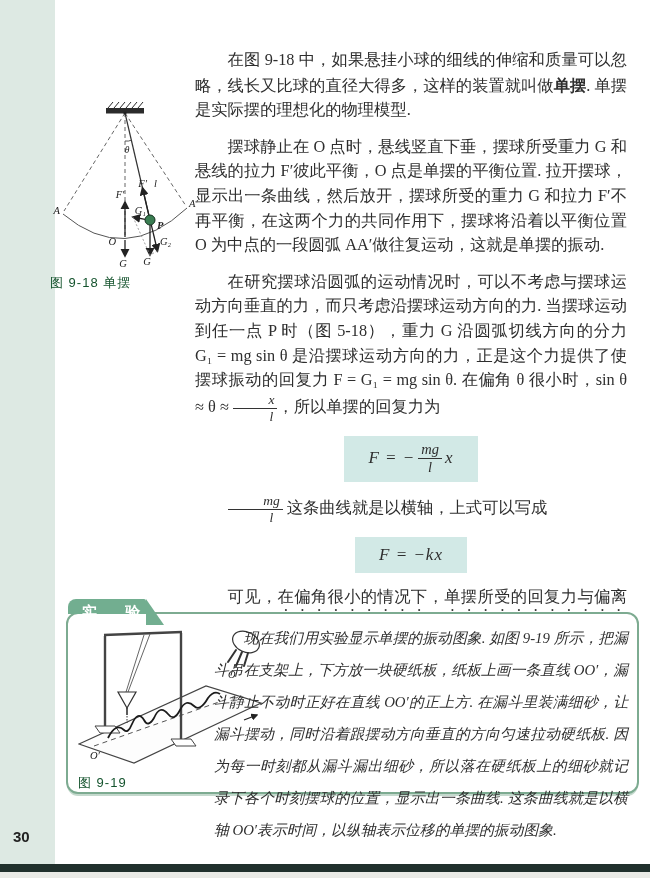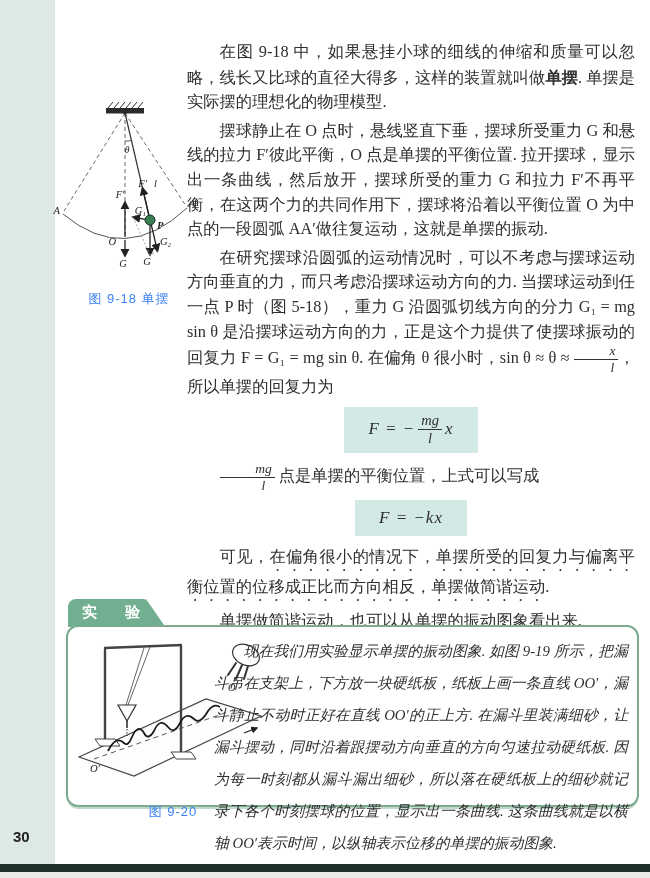--- a/index.html
+++ b/index.html
@@ -7,47 +7,47 @@
         font-family:"Liberation Serif","DejaVu Serif",serif;color:#2e2e2e;}
   .spine{position:absolute;left:0;top:0;width:55px;height:878px;background:#dde9e3;}
   .bottom-bar{position:absolute;left:0;top:864px;width:650px;height:8px;background:#20302c;}
   .bottom-edge{position:absolute;left:0;top:872px;width:650px;height:6px;background:#e9eae6;}
   .page-number{position:absolute;left:13px;top:828px;font-family:"Liberation Sans",sans-serif;
         font-size:15px;font-weight:bold;color:#222;}
 
   
   .fig918{position:absolute;left:50px;top:95px;width:158px;}
   .fig918 svg{display:block;}
-  .fig-caption{margin-top:20px;text-align:center;font-size:13px;color:#3b82f6;
+  .fig-caption{margin-top:4px;font-size:13px;color:#14532d;
         font-family:"Liberation Sans","DejaVu Sans",sans-serif;letter-spacing:1px;}
   .svg-label{font-family:"Liberation Serif",serif;font-style:italic;font-size:10.5px;fill:#222;}
   .svg-label.small{font-size:9.5px;}
 
   
   .main-text{position:absolute;left:183px;top:36px;width:456px;
         font-size:16.3px;line-height:24.6px;text-align:justify;}
-  .para{margin:4px;text-indent:2em;}
+  .para{margin:12px;text-indent:2em;}
   .bold-term{font-family:"Liberation Sans","DejaVu Sans",sans-serif;font-weight:700;}
   .emph{-webkit-text-emphasis:filled dot #333;-webkit-text-emphasis-position:under right;
         text-emphasis:filled dot #333;text-emphasis-position:under right;}
 
   .frac{display:inline-block;text-align:center;vertical-align:-0.65em;
         font-style:italic;font-size:13.5px;line-height:1.05;}
   .frac .fnum{display:block;padding:0 3px 1px;border-bottom:1px solid #333;}
   .frac .fden{display:block;padding-top:1px;}
 
   .formula-row{text-align:center;margin:7px 0 9px;text-indent:0;}
   .formula-box{display:inline-flex;align-items:center;background:#d2e9e6;
         padding:6px 24px;font-style:italic;font-size:17px;}
   .formula-box .math{font-style:italic;letter-spacing:1px;}
   .formula-box .frac{font-size:14.5px;vertical-align:middle;margin:0 3px;}
 
   
   .exp{position:absolute;left:66px;top:599px;width:573px;}
-  .exp-tab{position:relative;width:78px;height:28px;background:#72ae90;
+  .exp-tab{position:relative;width:78px;height:15px;background:#72ae90;
         border-radius:8px 2px 0 0;margin-left:2px;z-index:2;}
   .exp-tab:after{content:"";position:absolute;right:-18px;top:0;width:0;height:0;
         border-bottom:26px solid #72ae90;border-right:18px solid transparent;}
   .exp-tab-label{position:absolute;left:14px;top:0;line-height:26px;color:#ffffff;
         font-family:"Liberation Sans","DejaVu Sans",sans-serif;font-weight:700;
         font-size:15px;letter-spacing:12px;white-space:nowrap;}
   .exp-body{position:relative;margin-top:-2px;width:569px;height:178px;
         border:2px solid #7dab91;border-radius:12px;background:#fff;
         box-shadow:0 3px 0 -1px rgba(125,171,145,0.45);z-index:1;}
   .exp-fig{position:absolute;left:10px;top:12px;width:190px;}
@@ -133,21 +133,21 @@
       <div class="formula-box">
         <span class="math">F = −</span>
         <span class="frac">
             <span class="fnum">mg</span>
             <span class="fden">l</span>
           </span>
         <span class="math">x</span>
       </div>
     </div>
 
-    <p class="para"><span class="frac"><span class="fnum">mg</span><span class="fden">l</span></span><span> 点是单摆的平衡位置，上式可以写成</span></p>
+    <p class="para"><span class="frac"><span class="fnum">mg</span><span class="fden">l</span></span><span> 这条曲线就是以横轴，上式可以写成</span></p>
 
     <div class="formula-row">
       <div class="formula-box">
         <span class="math">F = −kx</span>
       </div>
     </div>
 
     <p class="para"><span>可见，</span><span class="emph">在偏角很小的情况下，单摆所受的回复力与偏离平衡位置的位移成正比而方向相反，单摆做简谐运动.</span></p>
     <p class="para">单摆做简谐运动，也可以从单摆的振动图象看出来.</p>
   </div>
@@ -192,21 +192,21 @@
               <line x1="158" y1="24" x2="150" y2="36"></line>
               <line x1="164" y1="26" x2="158" y2="40"></line>
               <line x1="170" y1="27" x2="166" y2="40"></line>
             </g>
           </g>
           <line x1="166" y1="94" x2="179" y2="89" stroke="#222" stroke-width="1.2" marker-end="url(#ah2)"></line>
 
           <text class="svg-label" x="150" y="52">O</text>
           <text class="svg-label" x="12" y="133">O′</text>
         </svg>
-        <div class="fig-caption">图 9-20</div>
+        <div class="fig-caption">图 9-19</div>
       </div>
       <div class="exp-text">现在我们用实验显示单摆的振动图象. 如图 9-19 所示，把漏斗吊在支架上，下方放一块硬纸板，纸板上画一条直线 OO′，漏斗静止不动时正好在直线 OO′的正上方. 在漏斗里装满细砂，让漏斗摆动，同时沿着跟摆动方向垂直的方向匀速拉动硬纸板. 因为每一时刻都从漏斗漏出细砂，所以落在硬纸板上的细砂就记录下各个时刻摆球的位置，显示出一条曲线. 这条曲线就是以横轴 OO′表示时间，以纵轴表示位移的单摆的振动图象.</div>
     </div>
   </div>
 
   <div class="page-number">30</div>
   <div class="bottom-bar"></div>
   <div class="bottom-edge"></div>
 </div>
 

